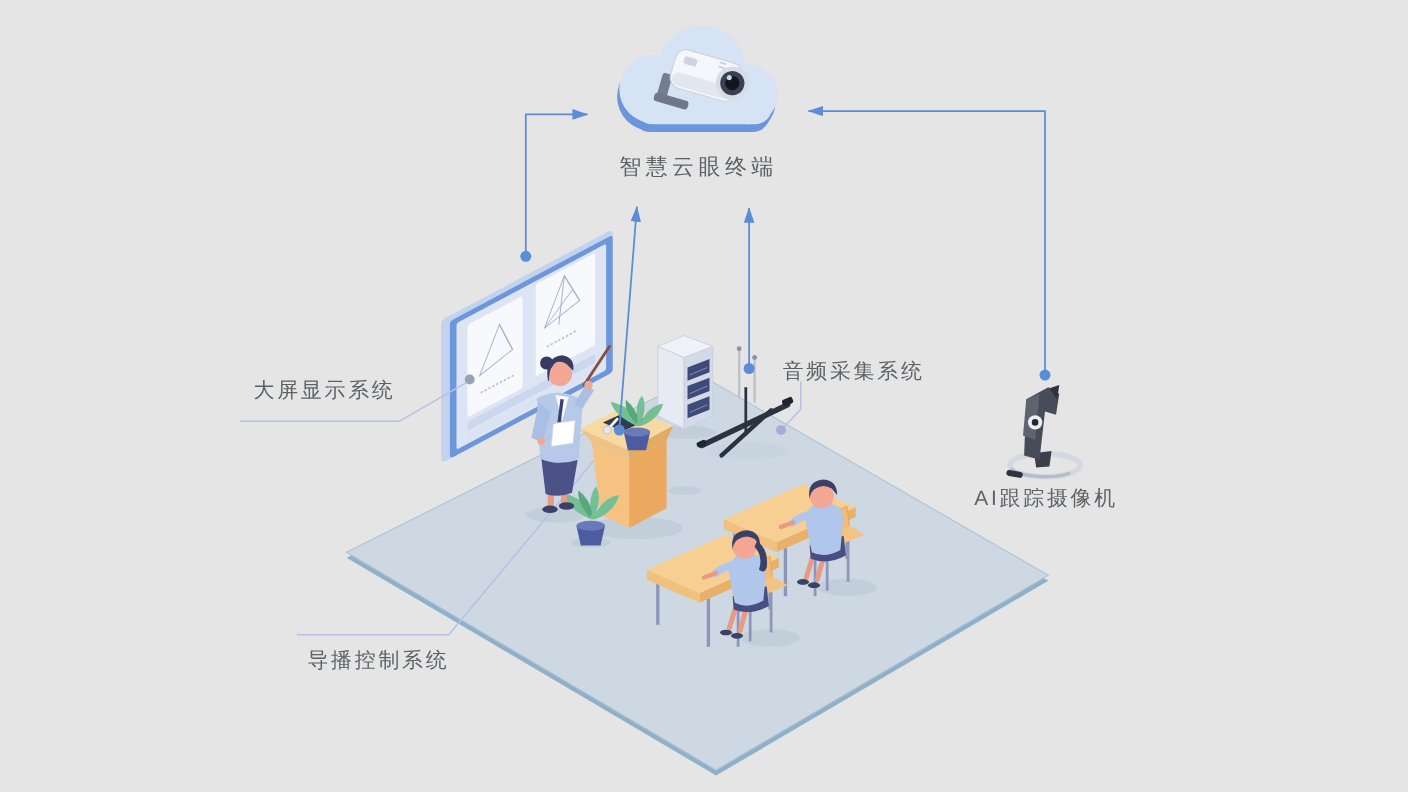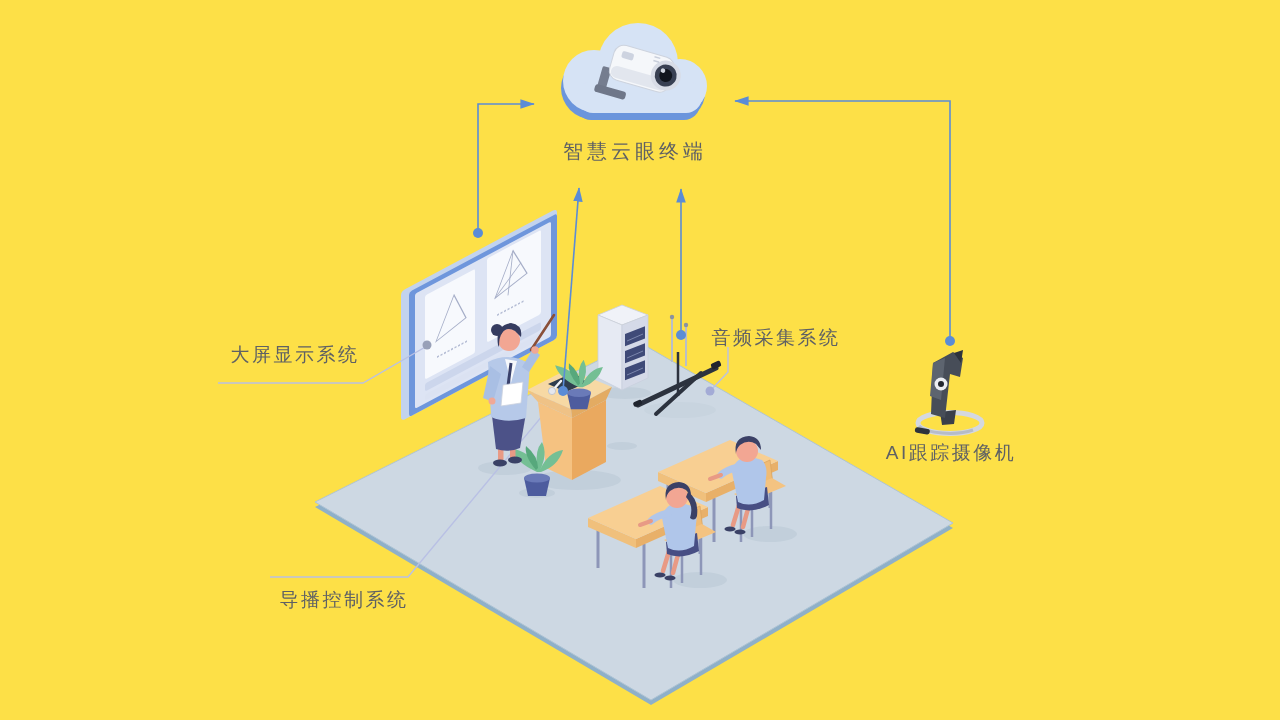--- a/index.html
+++ b/index.html
@@ -1,16 +1,16 @@
 <!DOCTYPE html>
 <html><head>
 <meta charset="utf-8">
 <style>
   html,body{margin:0;padding:0;background:#ffffff;}
-  .stage{position:relative;width:1280px;height:720px;background:#fde047;overflow:hidden;
+  .stage{position:relative;width:1280px;height:720px;background:#e5e5e5;overflow:hidden;
          font-family:"Liberation Sans",sans-serif;}
   svg text{font-family:"Liberation Sans","DejaVu Sans",sans-serif;fill:#5f6164;}
   .lbl{font-size:19px;letter-spacing:2.5px;}
   .lbl-big{font-size:20px;letter-spacing:4px;}
 </style>
 </head>
 <body>
 
 <div class="stage">
 <svg width="1280" height="720" viewBox="0 0 1280 720">

